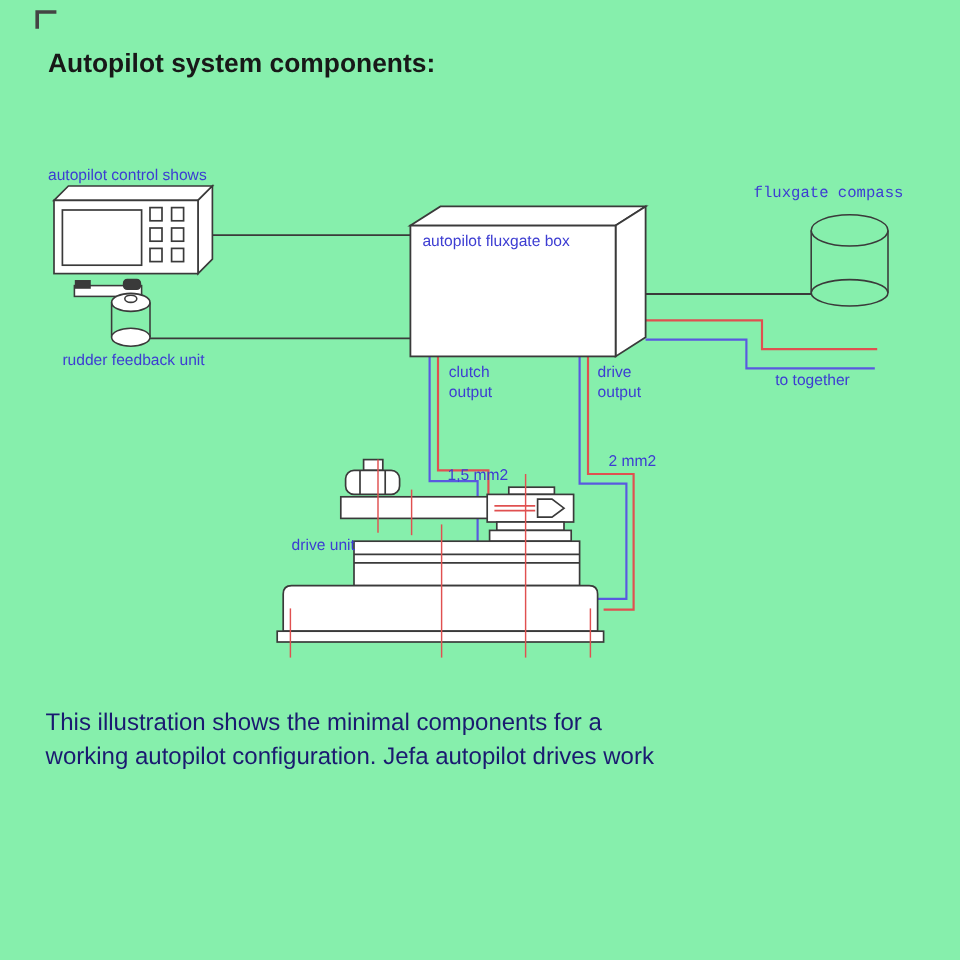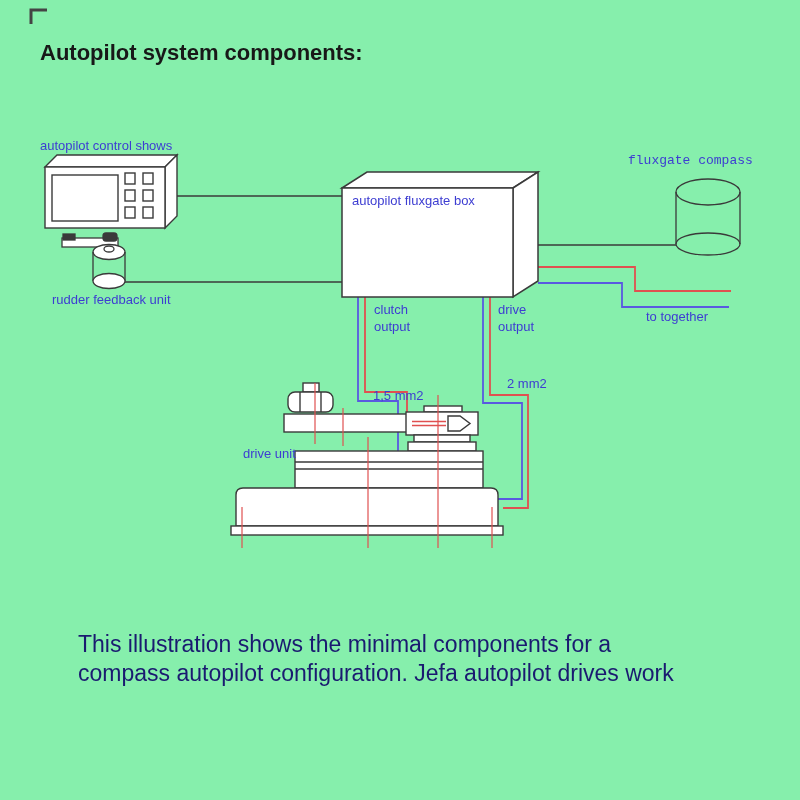--- a/index.html
+++ b/index.html
@@ -2,21 +2,21 @@
 <html><head>
 <meta charset="utf-8">
 <style>
   html,body{margin:0;padding:0;background:#ffffff;}
   #page{position:relative;width:800px;height:800px;background:#86efac;overflow:hidden;
         font-family:"Liberation Sans", sans-serif;}
   #diagram-svg{position:absolute;left:0;top:0;}
   .lbl{position:absolute;color:#3d3dd2;font-size:13px;line-height:17px;white-space:nowrap;}
   #page-title{position:absolute;left:40px;top:40px;font-size:22px;font-weight:bold;
               color:#181818;letter-spacing:0px;}
-  #caption{position:absolute;left:38px;top:630px;color:#1a1a70;font-size:23px;line-height:29px;margin-left:40px;}
+  #caption{position:absolute;left:38px;top:588px;color:#1a1a70;font-size:20px;line-height:29px;}
   .cap-line{white-space:nowrap;}
 </style>
 </head>
 <body>
 
 <div id="page">
 
   <div id="page-title">Autopilot system components:</div>
 
   <svg id="diagram-svg" width="800" height="800" viewBox="0 0 800 800">
@@ -129,16 +129,16 @@
     <div>drive</div>
     <div>output</div>
   </div>
 
   <div class="lbl" style="left:373px;top:387px;">1,5 mm2</div>
   <div class="lbl" style="left:507px;top:375px;">2 mm2</div>
   <div class="lbl" style="left:223px;top:445px;margin-left:20px;">drive unit</div>
 
   <div id="caption">
     <div class="cap-line">This illustration shows the minimal components for a</div>
-    <div class="cap-line">compass autopilot configuration. Jefa autopilot drives work</div>
+    <div class="cap-line">working autopilot configuration. Jefa autopilot drives work</div>
   </div>
 
 </div>
 
 </body></html>

